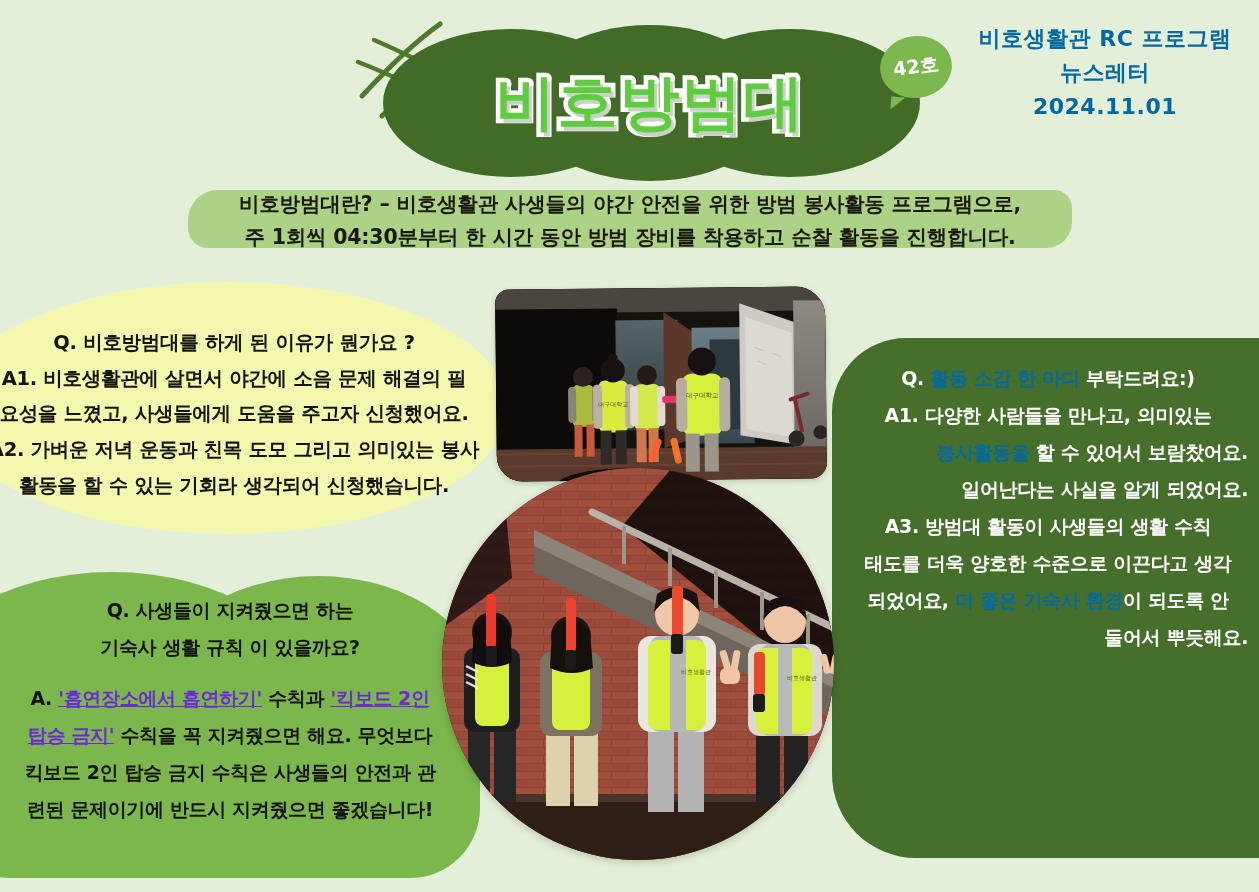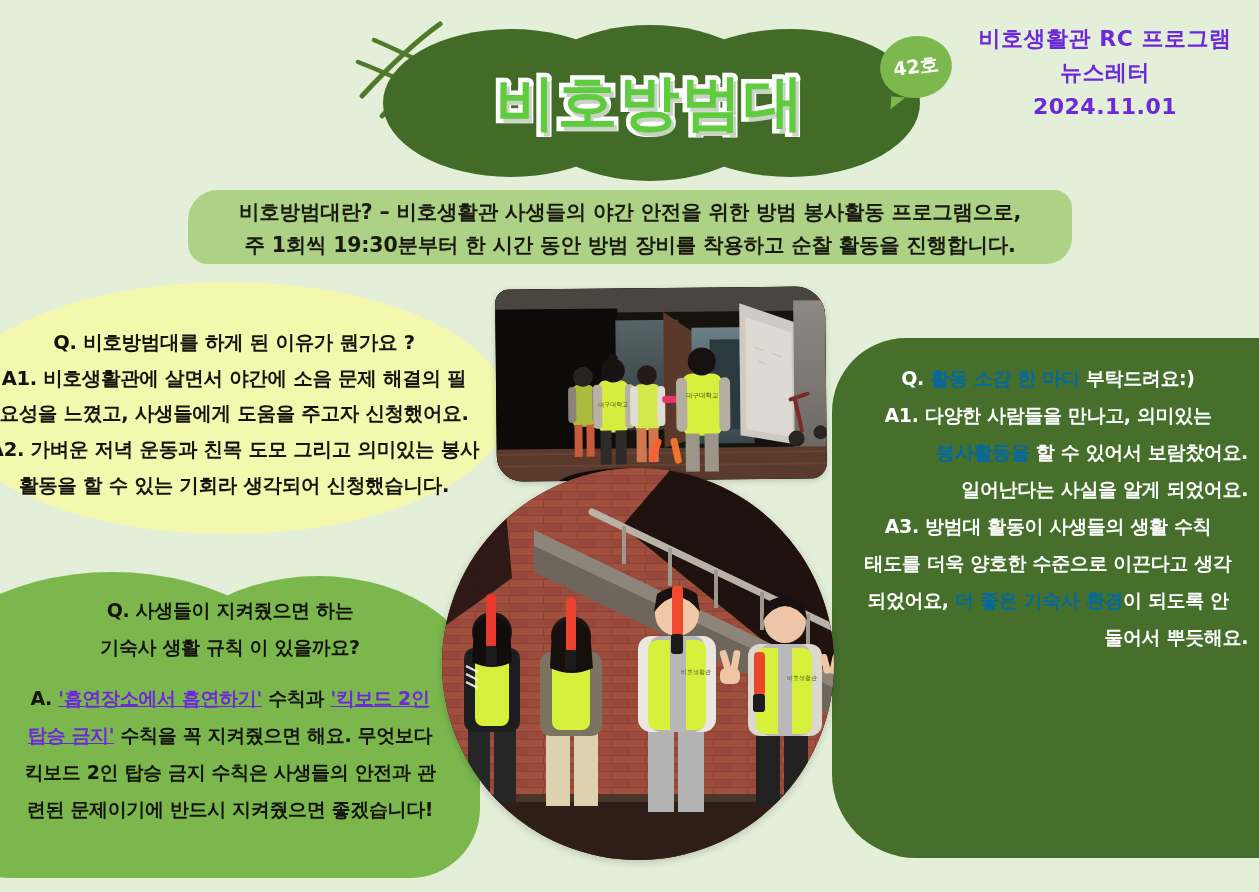--- a/index.html
+++ b/index.html
@@ -68,29 +68,29 @@
     border-bottom: 13px solid transparent;
     transform: rotate(12deg);
   }
 
   
   .masthead {
     position: absolute;
     left: 960px; top: 22px;
     width: 290px;
     text-align: center;
-    color: #6d28d9;
+    color: #0369a1;
   }
   .masthead div { font-size: 22px; font-weight: 700; line-height: 1.55; letter-spacing: 0.5px; }
 
   
   .banner {
     position: absolute;
     left: 188px; top: 190px;
-    width: 884px; height: 74px;
+    width: 884px; height: 58px;
     background: #aed285;
     border-radius: 30px 18px 26px 20px;
     display: flex; flex-direction: column;
     align-items: center; justify-content: center;
     padding: 4px 10px 0;
   }
   .banner div {
     font-size: 20.5px;
     font-weight: 700;
     color: #1a1a12;
@@ -226,21 +226,21 @@
   </div>
 
   <div class="masthead">
     <div>비호생활관 RC 프로그램</div>
     <div>뉴스레터</div>
     <div>2024.11.01</div>
   </div>
 
   <div class="banner">
     <div>비호방범대란? – 비호생활관 사생들의 야간 안전을 위한 방범 봉사활동 프로그램으로,</div>
-    <div>주 1회씩 19:30분부터 한 시간 동안 방범 장비를 착용하고 순찰 활동을 진행합니다.</div>
+    <div>주 1회씩 04:30분부터 한 시간 동안 방범 장비를 착용하고 순찰 활동을 진행합니다.</div>
   </div>
 
   <div class="card-yellow"></div>
   <div class="card-yellow-text">
     <p>Q. 비호방범대를 하게 된 이유가 뭔가요 ?</p>
     <p>A1. 비호생활관에 살면서 야간에 소음 문제 해결의 필</p>
     <p>요성을 느꼈고, 사생들에게 도움을 주고자 신청했어요.</p>
     <p>A2. 가벼운 저녁 운동과 친목 도모 그리고 의미있는 봉사</p>
     <p>활동을 할 수 있는 기회라 생각되어 신청했습니다.</p>
   </div>

